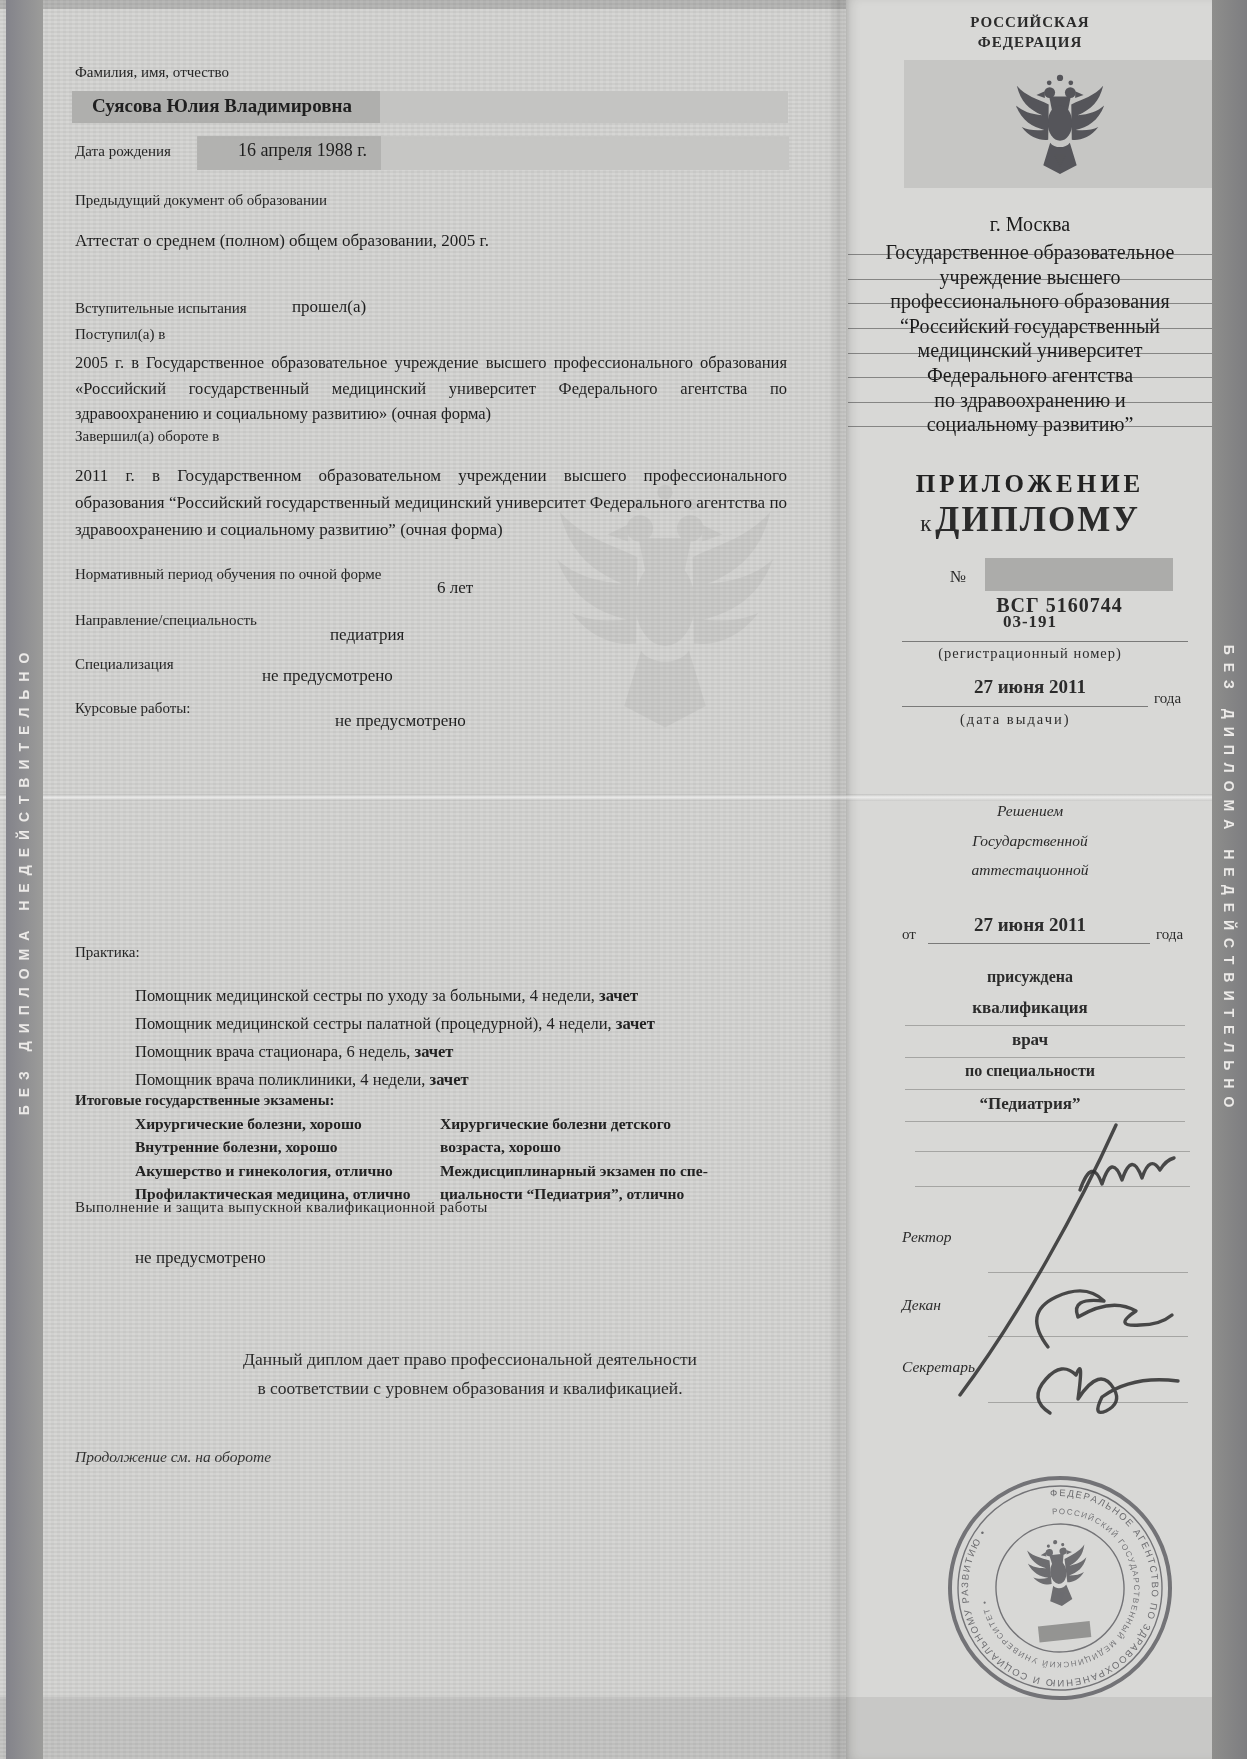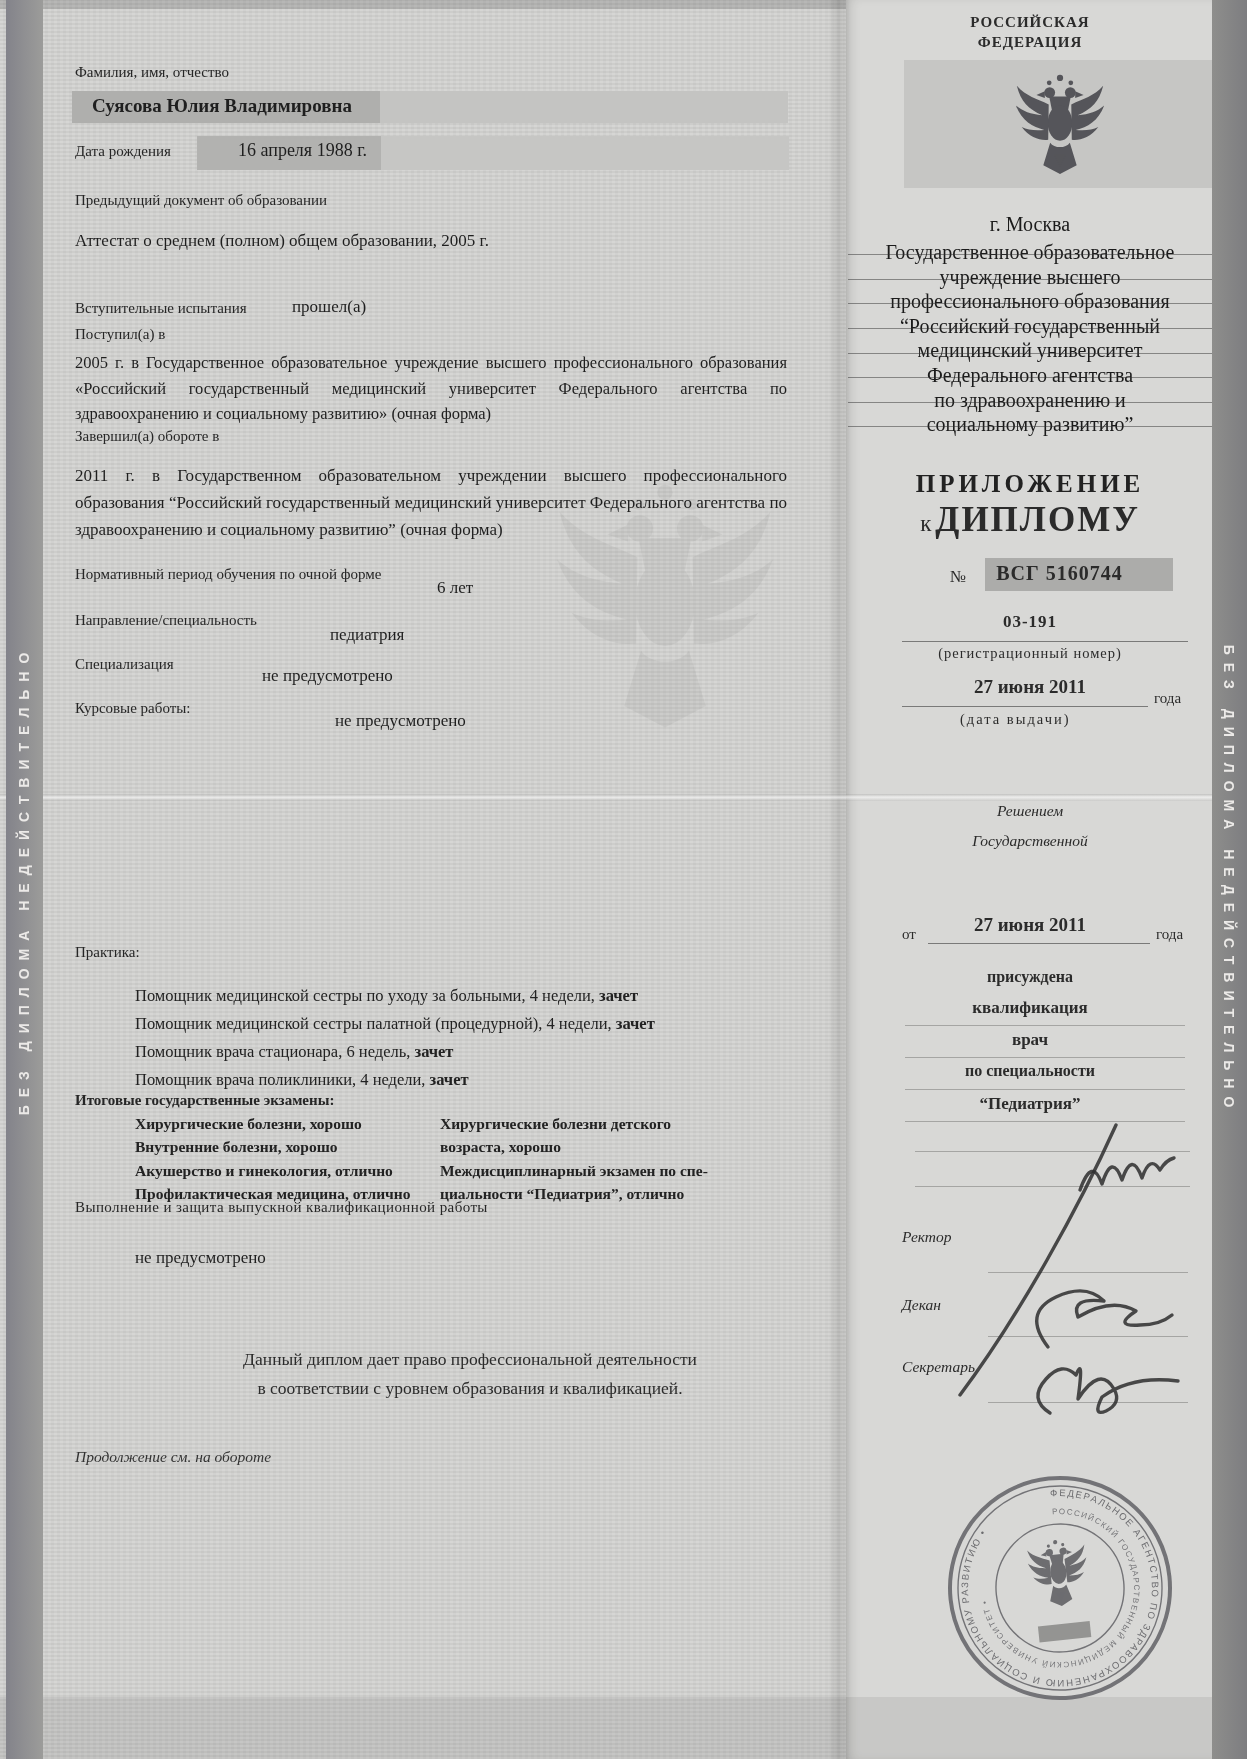--- a/index.html
+++ b/index.html
@@ -185,34 +185,35 @@
     <span class="inst strike">по здравоохранению и</span>
     <span class="inst strike">социальному развитию”</span>
   </div>
   <div class="abs right-col" style="top:500px">
     <span style="font-size:23px">к</span>
     <span class="b" style="font-size:35px;letter-spacing:2px">ДИПЛОМУ</span>
   </div>
 
   <div class="abs" style="left:950px;top:567px;font-size:17px">№</div>
   <div class="abs vsg-band"></div>
-  <div class="abs b ctr" style="left:985px;top:562px;width:149px;font-size:20px;letter-spacing:1px">ВСГ 5160744</div>
+  <div class="abs b ctr" style="left:985px;top:594px;width:149px;font-size:20px;letter-spacing:1px">ВСГ 5160744</div>
 
   <div class="abs right-col b" style="top:612px;font-size:17px;letter-spacing:1px">03-191</div>
   <div class="abs rule" style="left:902px;top:641px;width:286px"></div>
   <div class="abs right-col" style="top:645px;font-size:14.5px;letter-spacing:1px">(регистрационный номер)</div>
 
   <div class="abs right-col b" style="top:676px;font-size:19px">27 июня 2011</div>
   <div class="abs" style="left:1154px;top:690px;font-size:15px">года</div>
   <div class="abs rule" style="left:902px;top:706px;width:246px"></div>
   <div class="abs" style="left:960px;top:711px;font-size:14.5px;letter-spacing:2px">(дата выдачи)</div>
 
   <div class="abs right-col" style="top:796px">
     <div class="dec-line">Решением</div>
     <div class="dec-line">Государственной</div>
+    <div class="dec-line">аттестационной</div>
   </div>
 
   <div class="abs" style="left:902px;top:926px;font-size:15px">от</div>
   <div class="abs right-col b" style="top:914px;font-size:19px">27 июня 2011</div>
   <div class="abs" style="left:1156px;top:926px;font-size:15px">года</div>
   <div class="abs rule" style="left:928px;top:943px;width:222px"></div>
 
   <div class="abs right-col b" style="top:968px;font-size:16px">присуждена</div>
   <div class="abs right-col b" style="top:998px;font-size:17px">квалификация</div>
   <div class="abs rule faint" style="left:905px;top:1025px;width:280px"></div>

